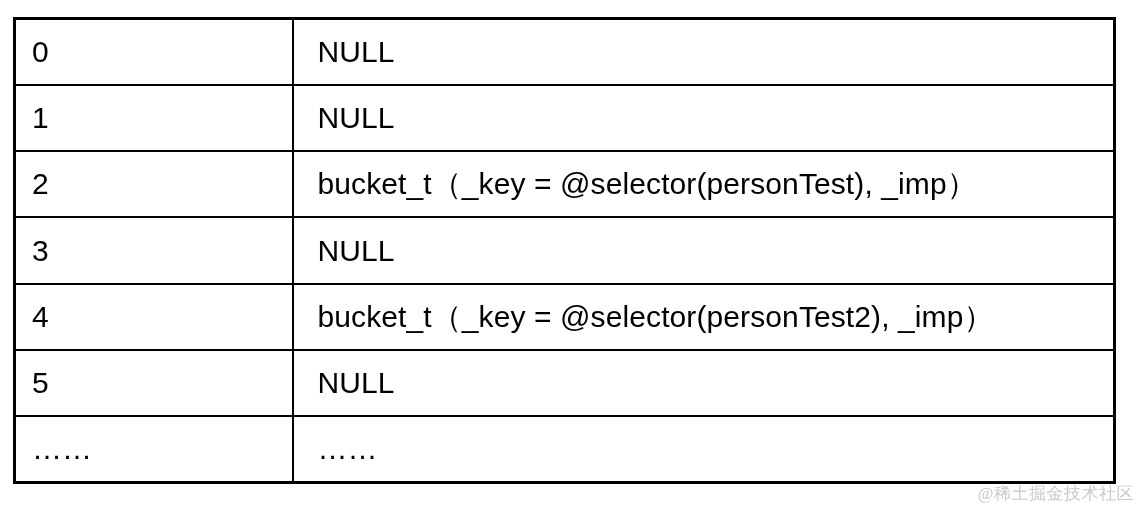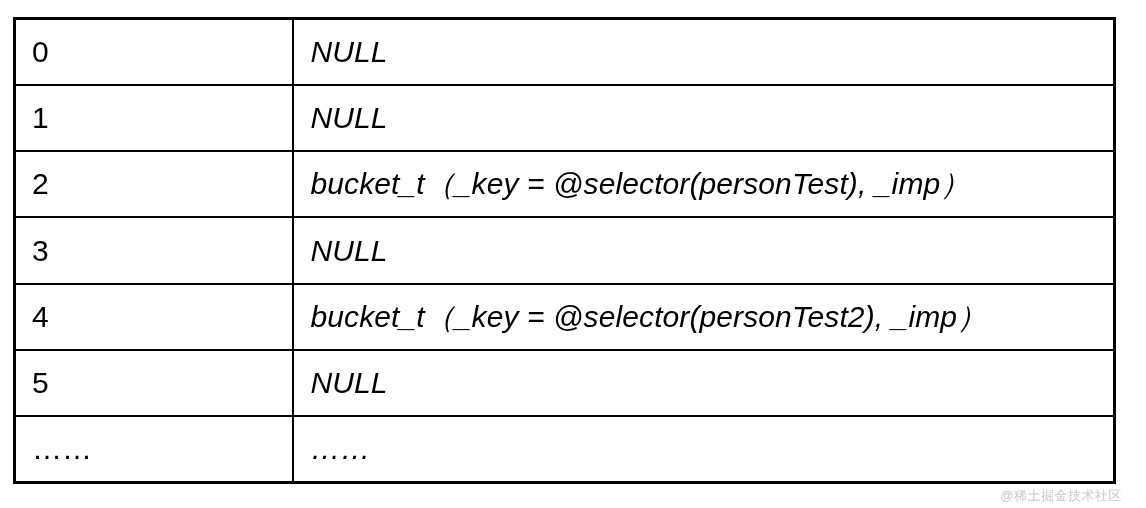--- a/index.html
+++ b/index.html
@@ -53,46 +53,46 @@
     letter-spacing: 0.1px;
     white-space: nowrap;
     overflow: visible;
   }
 
   .bucket-table td.cell-index {
     border-left: none;
   }
   .bucket-table td.cell-value {
     border-right: none;
-    padding-left: 17px;
-    font-style: italic;
+    padding-left: 24px;
   }
 
   .bucket-table tr:first-child td {
     border-top: none;
   }
   .bucket-table tr:last-child td {
     border-bottom: none;
   }
 
   .cell-ellipsis {
     letter-spacing: 0px;
   }
 
   
   .watermark {
     position: absolute;
-    right: 24px;
+    right: 12px;
     bottom: 6px;
-    font-size: 13px;
+    font-size: 17px;
     line-height: 1;
     color: #c9c9c9;
     white-space: nowrap;
     user-select: none;
     letter-spacing: 0.5px;
+    font-family: Liberation Serif, serif;
   }
 </style>
 </head>
 <body>
 
 <div class="canvas">
 
   <table class="bucket-table">
     <colgroup>
       <col class="col-index">

